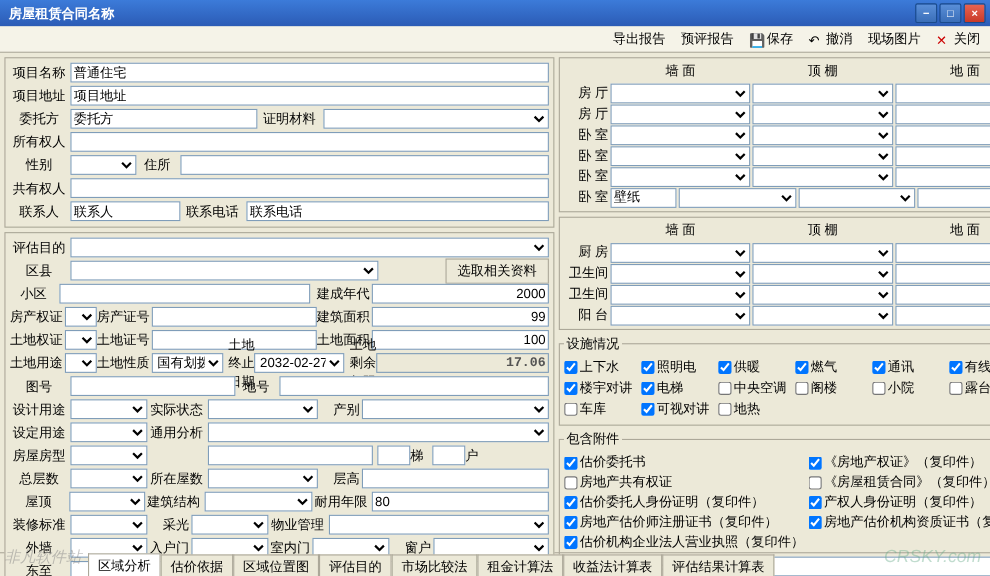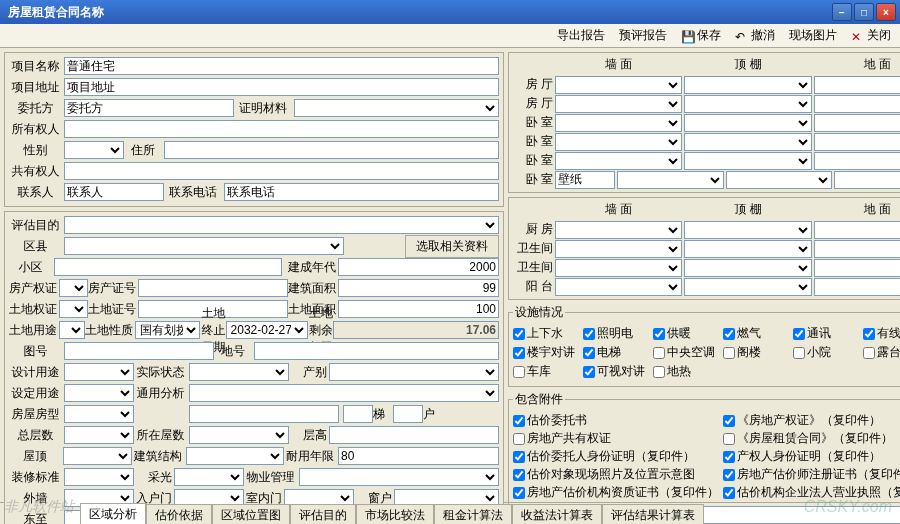--- a/index.html
+++ b/index.html
@@ -149,21 +149,21 @@
           <input type="text" style="flex: 1 1 0%; text-align: right;" value="100">
         </div>
       <div class="row">
           <span class="lbl">土地用途</span>
           <select style="width:70px"></select>
           <span class="lbl">土地性质</span>
           <select style="width:65px"><option>国有划拨</option></select>
           <span style="width:72px;text-align:right">土地终止日期</span>
           <select style="width:82px"><option>2032-02-27</option></select>
           <span style="width:72px;text-align:right">土地剩余年限</span>
-          <input type="text" disabled="" style="flex: 1 1 0%; text-align: right; font-weight: bold;" value="17.06">
+          <input type="text" disabled="" style="flex: 1 1 0%; text-align: right; font-weight: bold; font-family: Liberation Mono, monospace;" value="17.06">
         </div>
       <div class="row">
           <span class="lbl">图号</span>
           <input type="text" style="width: 150px;">
           <span class="lbl" style="width:40px">地号</span>
           <input type="text" style="flex: 1 1 0%;">
         </div>
       <div class="row">
           <span class="lbl">设计用途</span>
           <select style="width:70px"></select>
@@ -401,24 +401,20 @@
             <input type="checkbox" style="">
             <span>《房屋租赁合同》（复印件）</span>
           </label>
           <label class="cb">
             <input type="checkbox" checked="" style="">
             <span>估价委托人身份证明（复印件）</span>
           </label>
           <label class="cb">
             <input type="checkbox" checked="" style="">
             <span>产权人身份证明（复印件）</span>
-          </label>
-          <label class="cb">
-            <input type="checkbox" checked="" style="">
-            <span>估价对象现场照片及位置示意图</span>
           </label>
           <label class="cb">
             <input type="checkbox" checked="" style="">
             <span>房地产估价师注册证书（复印件）</span>
           </label>
           <label class="cb">
             <input type="checkbox" checked="" style="">
             <span>房地产估价机构资质证书（复印件）</span>
           </label>
           <label class="cb">

